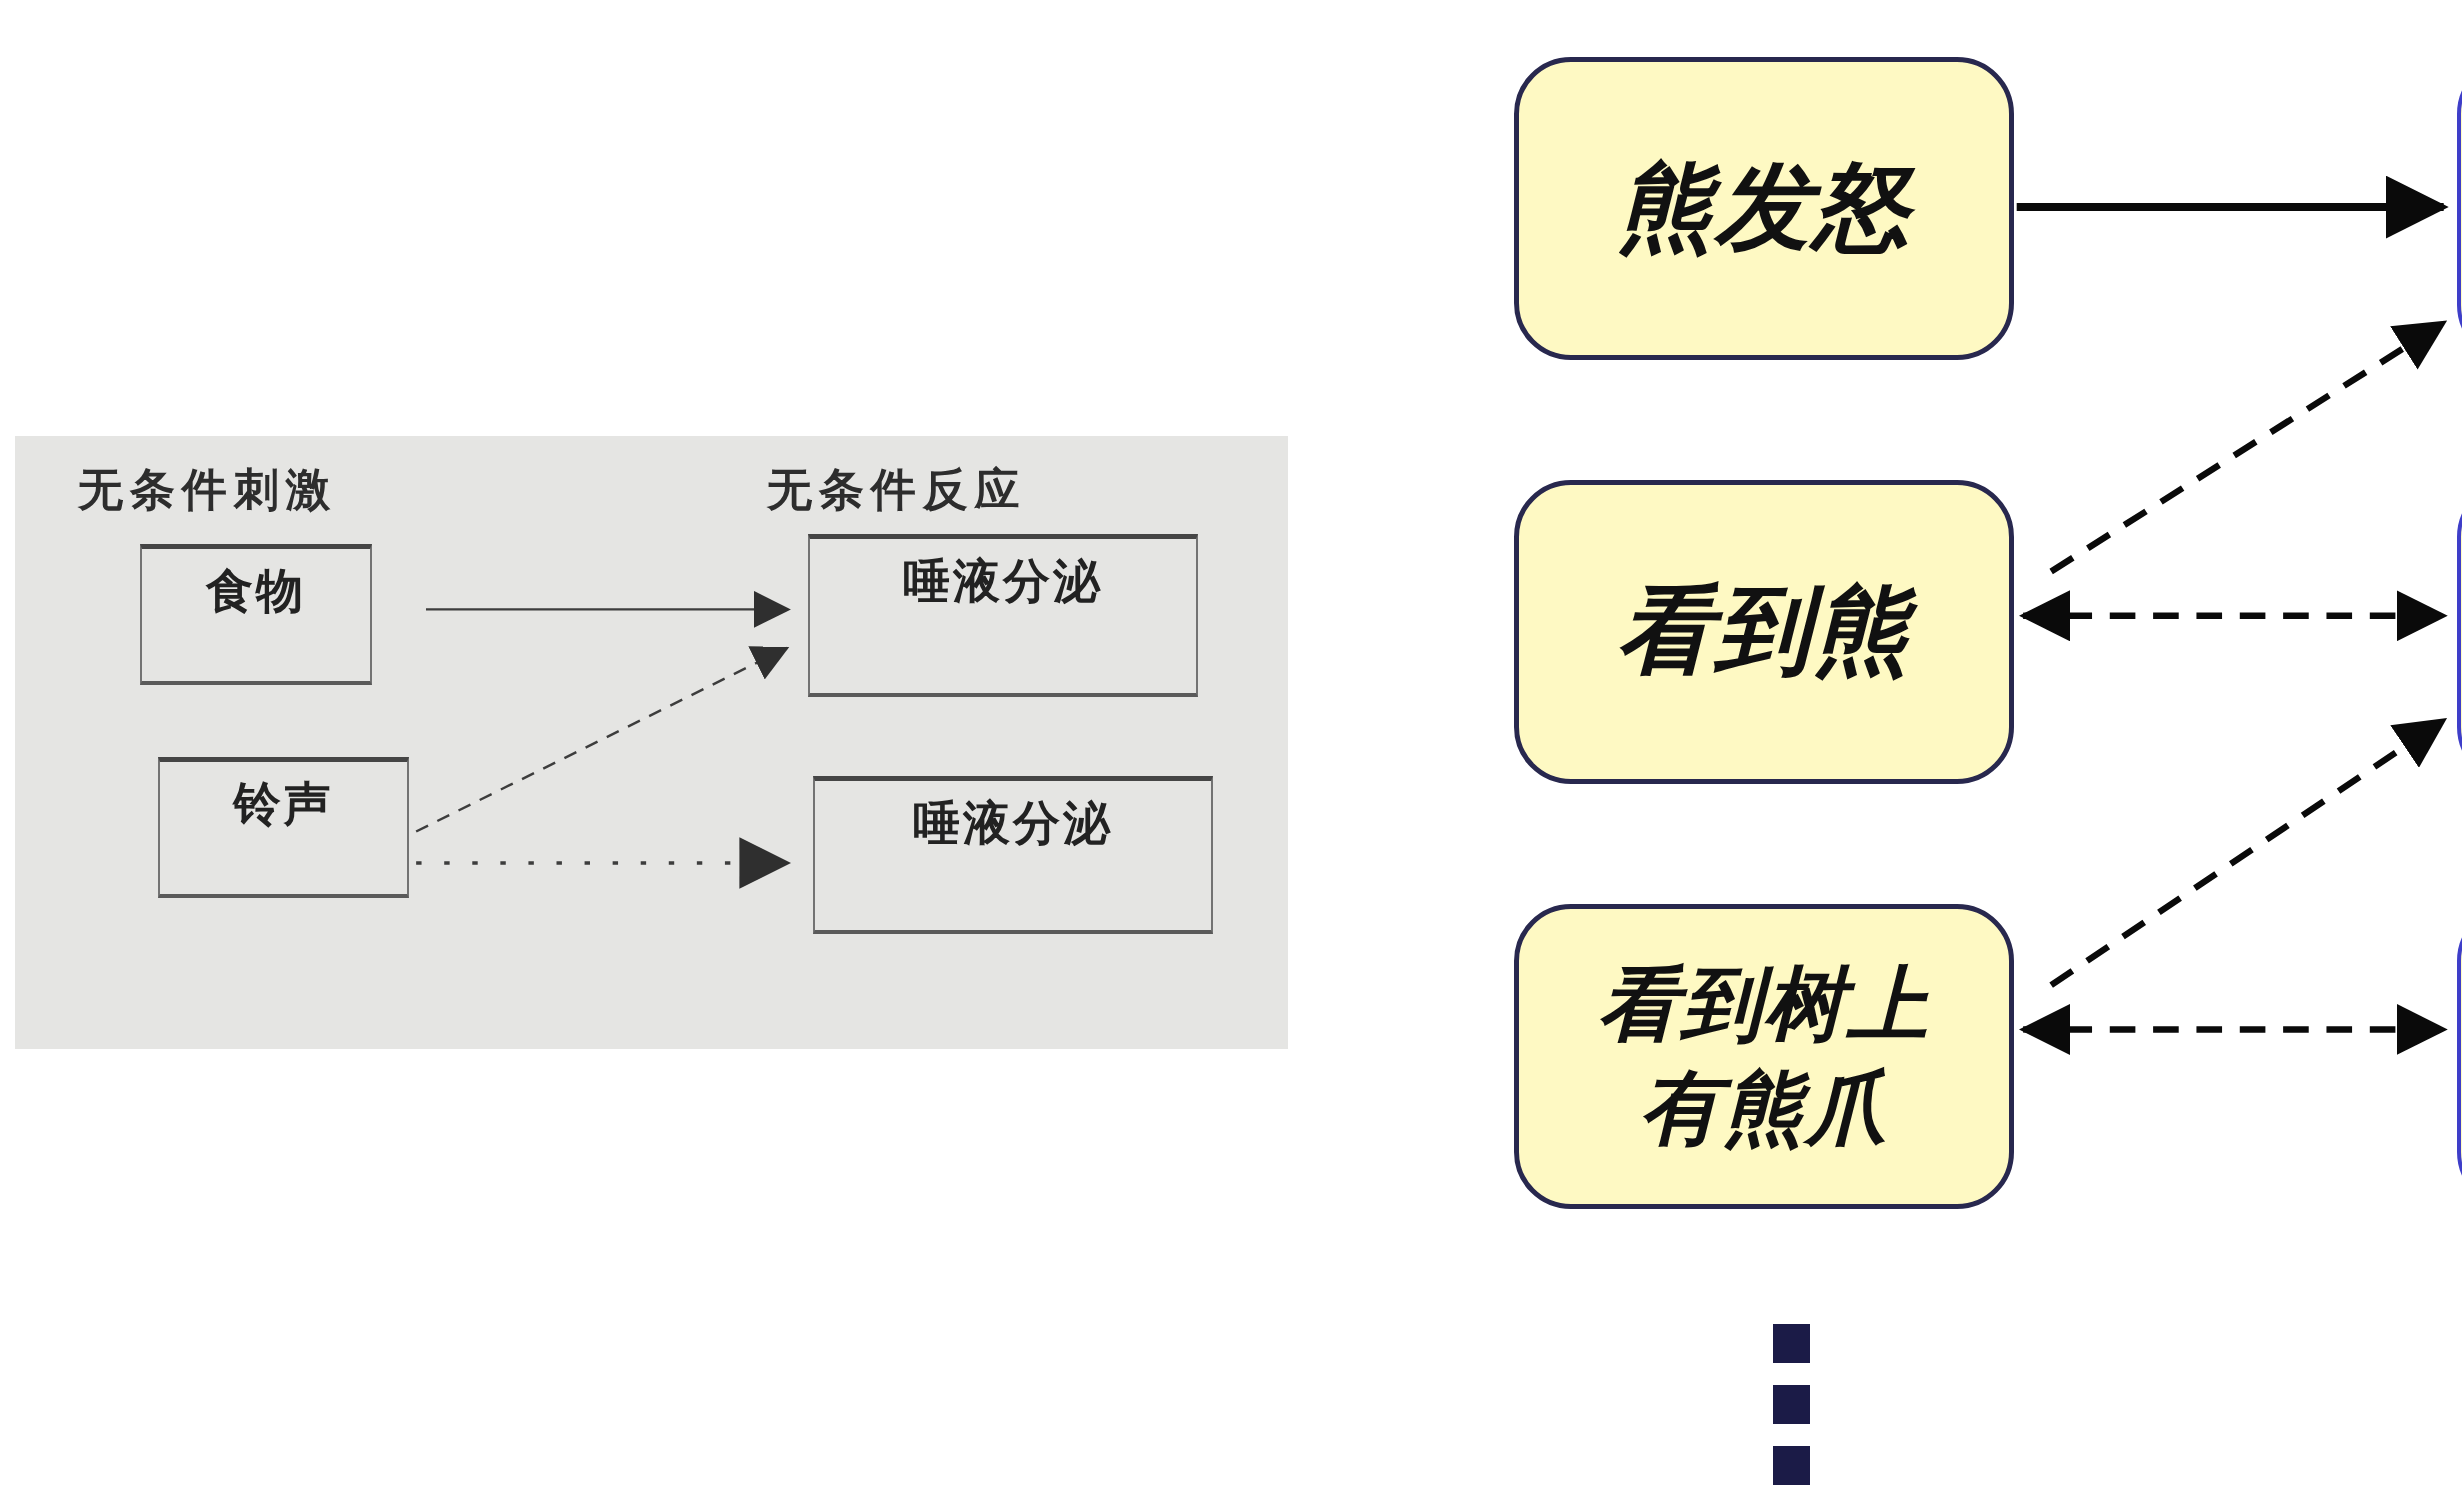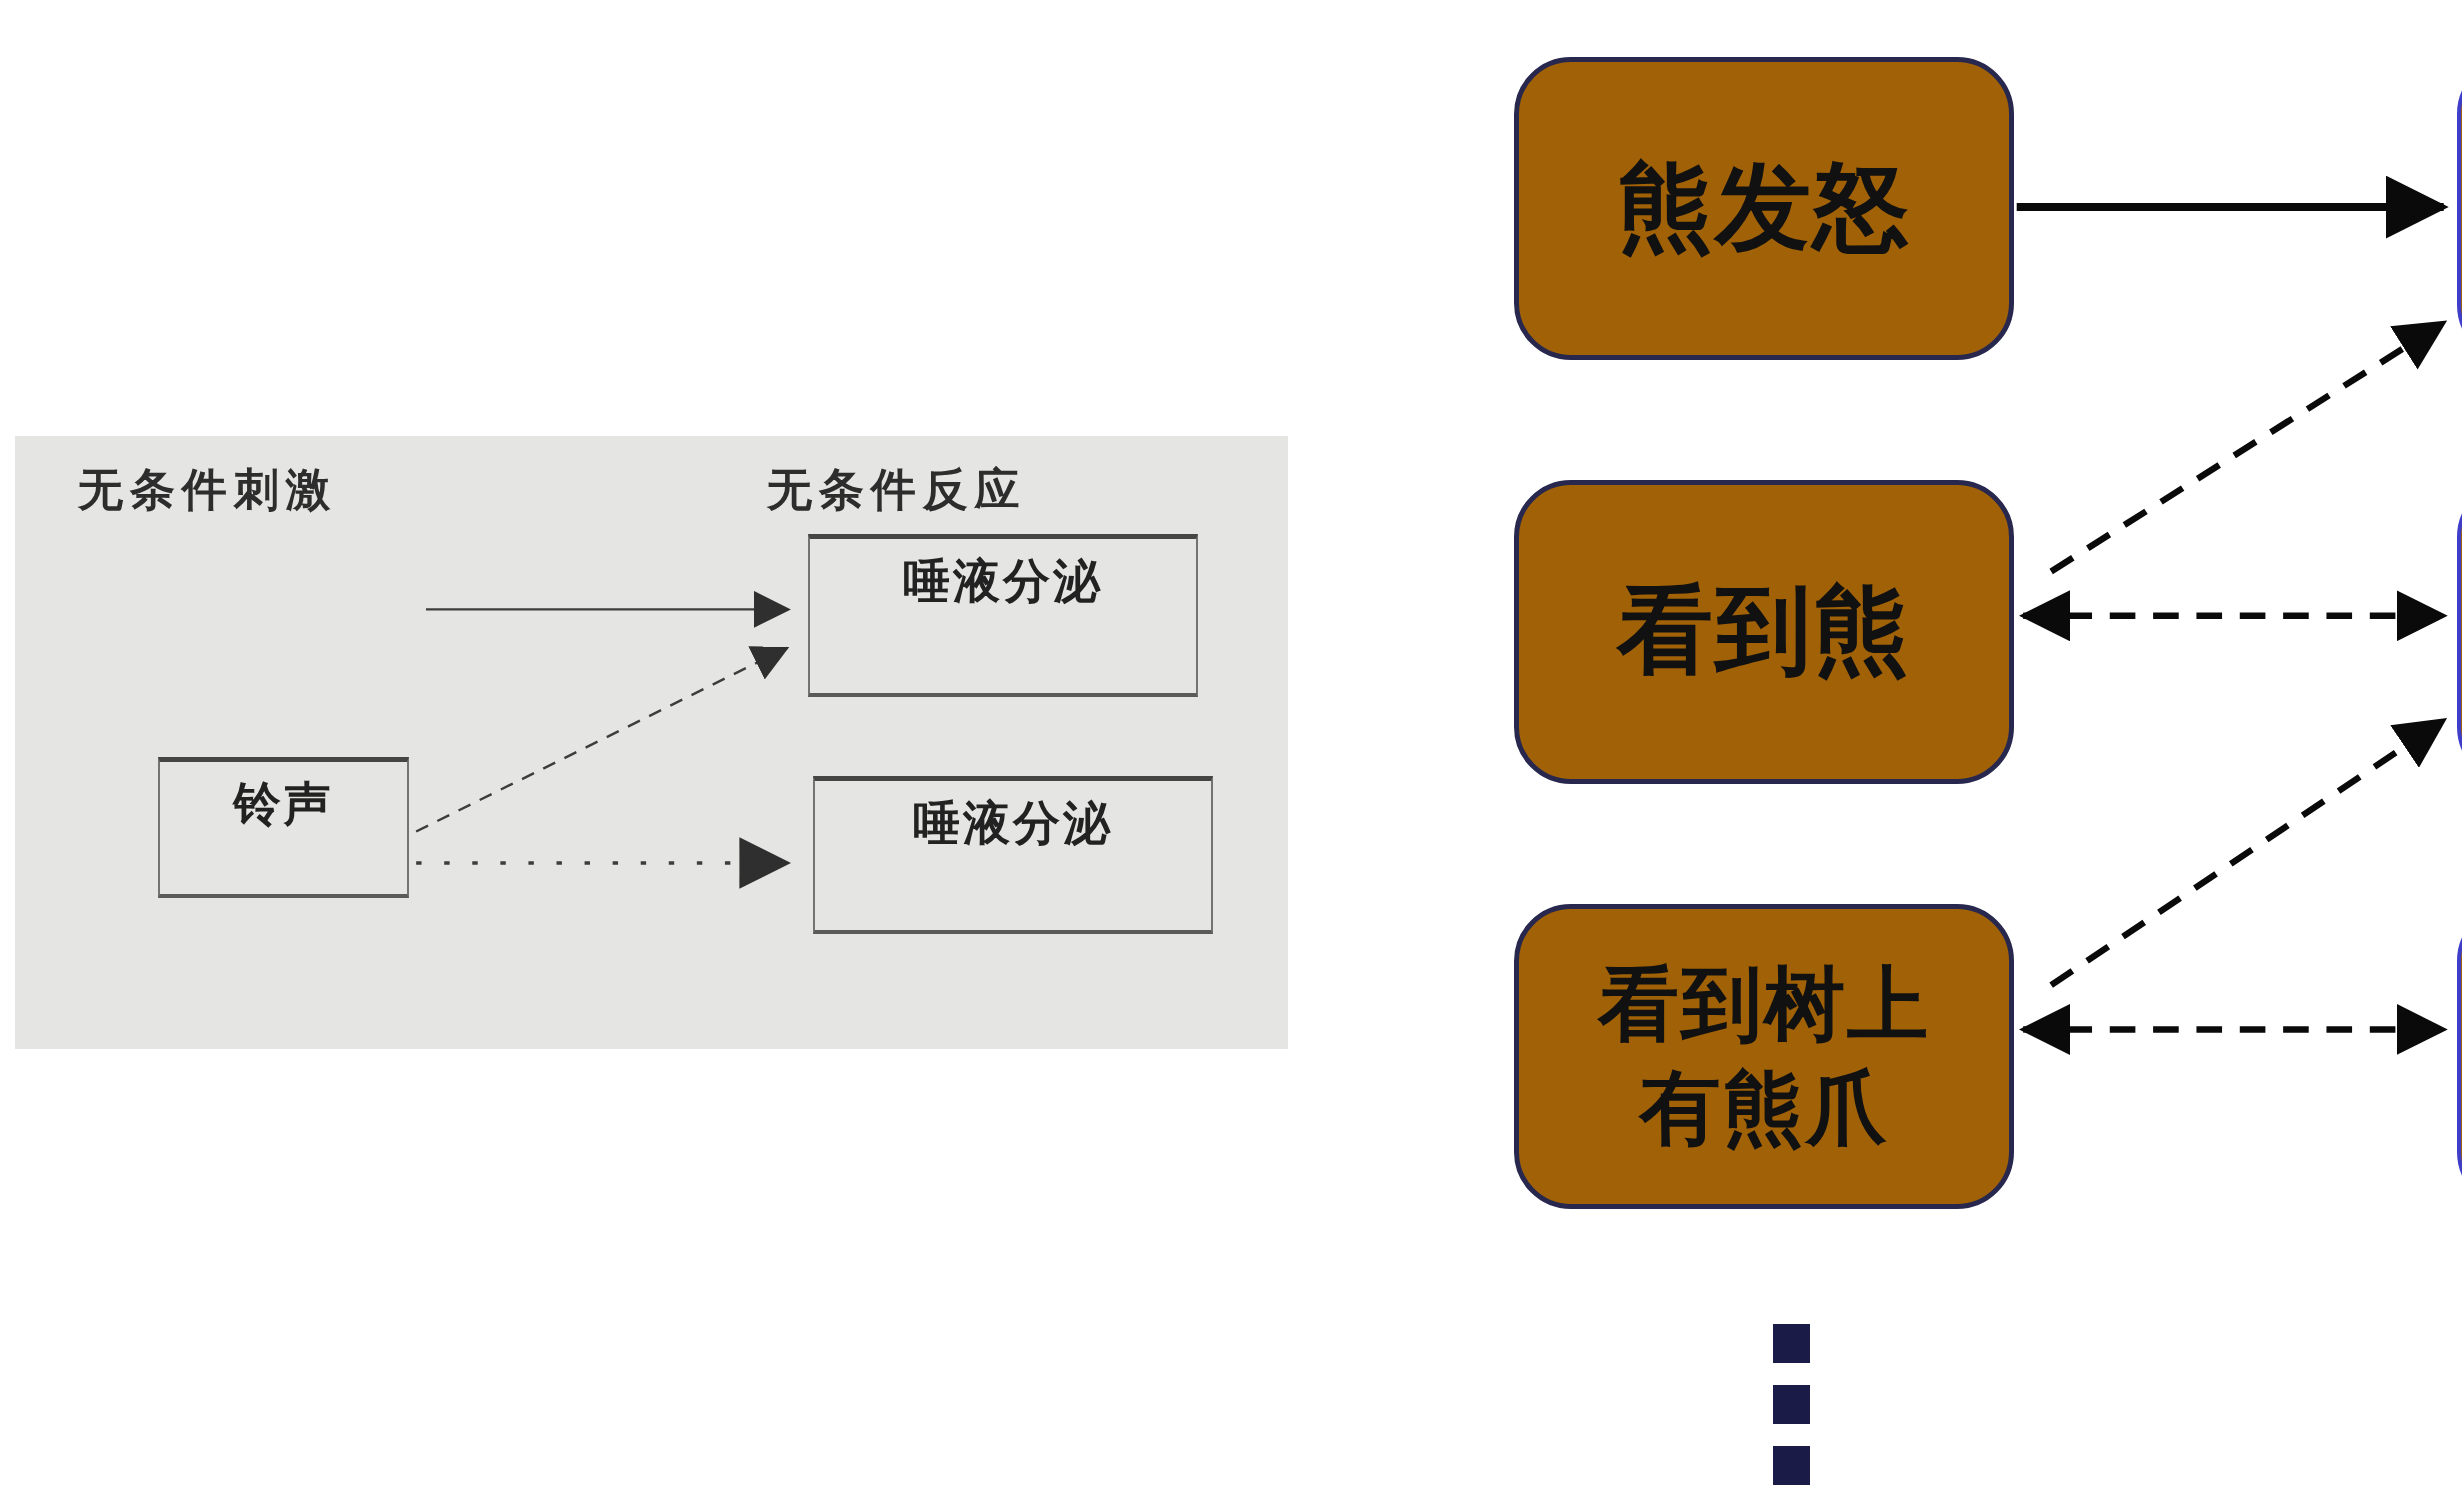--- a/index.html
+++ b/index.html
@@ -8,23 +8,23 @@
   
   .panel{position:absolute;left:14.8px;top:436px;width:1273px;height:613px;
          background:var(--panel-bg,#e5e5e3);}
   .plabel{position:absolute;color:#2d2d2d;font-size:45px;font-weight:600;white-space:nowrap;}
   .pbox{position:absolute;box-sizing:border-box;background:var(--panel-bg,#e5e5e3);
         border:2px solid #737373;border-top:5.4px solid var(--panel-border-dark,#454545);
         border-bottom:4.4px solid #5a5a5a;text-align:center;color:#222;
         font-size:47px;font-weight:600;}
   .pbox .t{display:block;margin-top:10.8px;letter-spacing:3px;}
   
-  .node{position:absolute;box-sizing:border-box;background:#a16207;border-radius:57px;
+  .node{position:absolute;box-sizing:border-box;background:#fef9c3;border-radius:57px;
         display:flex;flex-direction:column;align-items:center;justify-content:center;
-        text-align:center;color:#111;}
+        text-align:center;color:#111;font-style:italic;}
   .node.navy{border:5.4px solid var(--navy,#28284e);}
   .node.blue{border:4.9px solid var(--blue,#3e3ec9);}
   .cjk{font-size:96px;font-weight:600;letter-spacing:2px;}
   .cjk2{font-size:81px;font-weight:600;line-height:1.28;letter-spacing:2px;}
   
   .dot{position:absolute;}
   .dot.dark{width:37px;height:39px;background:var(--dot-dark,#1b1b47);}
   svg.layer{position:absolute;left:0;top:0;pointer-events:none;}
 </style>
 </head>
@@ -62,20 +62,23 @@
              C 6520 1165, 6695 1420, 6697 1720
              C 6698 1990, 6600 2180, 6445 2245
              L 6445 2330 L 6080 2160 L 6445 1900 L 6445 1985
              C 6555 1935, 6587 1835, 6587 1710
              C 6587 1450, 6400 1345, 6085 1452 Z" fill="url(#ribbonGrad)" stroke="#23238f" stroke-width="4"></path>
   </svg>
 
   <div class="plabel" style="left:78px;top:460px;letter-spacing:6.9px;">无条件刺激</div>
   <div class="plabel" style="left:767px;top:460px;letter-spacing:6.9px;">无条件反应</div>
 
+  <div class="pbox" style="left:140px;top:544px;width:232px;height:141px;">
+    <span class="t">食物</span>
+  </div>
   <div class="pbox" style="left:808px;top:534px;width:390px;height:163px;">
     <span class="t">唾液分泌</span>
   </div>
   <div class="pbox" style="left:158px;top:757px;width:251px;height:141px;">
     <span class="t">铃声</span>
   </div>
   <div class="pbox" style="left:813px;top:776px;width:400px;height:158px;">
     <span class="t">唾液分泌</span>
   </div>
 

